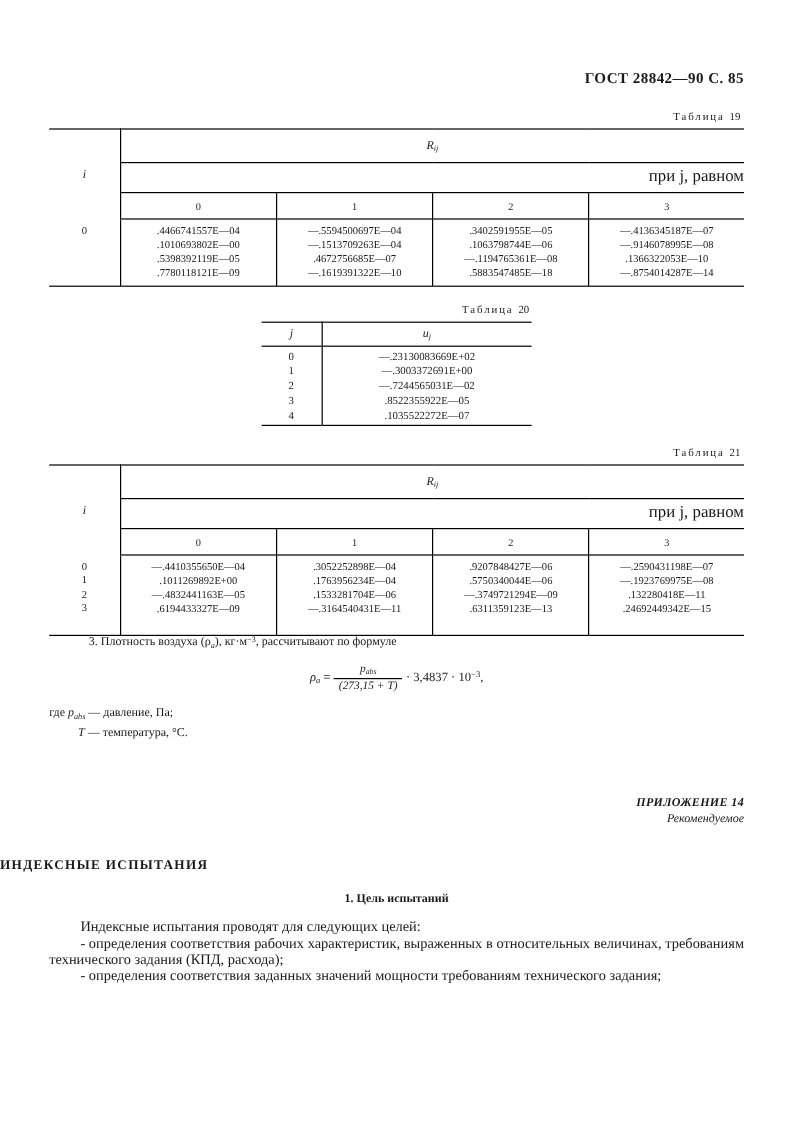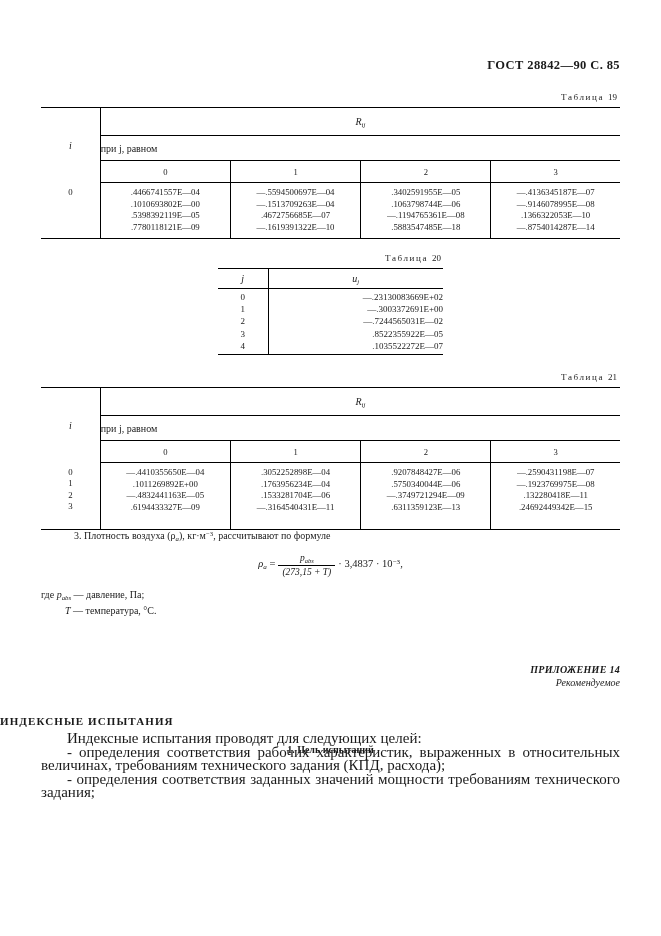--- a/index.html
+++ b/index.html
@@ -57,21 +57,21 @@
     padding: 0;
     font-weight: normal;
     vertical-align: middle;
   }
   .bt-thick { border-top: 1.6px solid #000; }
   .bb-thick { border-bottom: 1.6px solid #000; }
   .bb-thin  { border-bottom: 0.8px solid #000; }
   .br-thick { border-right: 1.6px solid #000; }
   .br-thin  { border-right: 0.8px solid #000; }
   .hd-R { height: 27px; text-align:center; font-size: 10px; font-style: italic; }
-  .hd-pri { height: 24px; text-align:left; font-size: 10px; }
+  .hd-pri { height: 24px; text-align:right; font-size: 14px; }
   .hd-num { height: 21px; text-align:center; font-size: 8.6px; }
   .hd-i { text-align:center; font-size: 10px; font-style: italic; }
 
   .numcell {
     text-align: center;
     font-size: 8.8px;
     line-height: 11.6px;
     white-space: nowrap;
     font-family: "Liberation Serif", serif;
   }
@@ -80,21 +80,21 @@
   .idxcol { text-align: center; font-size: 8.8px; line-height: 11.6px; }
   .idxcol span { display: block; }
 
   
   .t20-wrap { position: absolute; left: 218px; width: 225px; }
   .t20-wrap .tbl-caption { margin-bottom: 5px; padding-right: 2px; }
   table.t20 { border-collapse: collapse; width: 100%; font-size: 8.8px; table-layout: fixed; }
   table.t20 td { padding: 0; }
   .t20 .hcell { height: 19px; text-align: center; font-size: 10px; font-style: italic; }
   .t20 .jcell { text-align: center; font-size: 9px; line-height: 12.2px; padding-top:2px; padding-bottom:2px;}
-  .t20 .ucell { text-align: right; font-size: 9px; line-height: 12.2px; padding-top:2px; padding-bottom:2px;}
+  .t20 .ucell { text-align: center; font-size: 9px; line-height: 12.2px; padding-top:2px; padding-bottom:2px;}
   .t20 .jcell span, .t20 .ucell span { display: block; }
 
   sub { font-size: 0.68em; vertical-align: -0.28em; }
   sup { font-size: 0.68em; vertical-align: 0.42em; }
   .ital { font-style: italic; }
 
   
   .para {
     position: absolute;
     font-size: 10px;
@@ -151,22 +151,22 @@
   }
   .subtitle {
     position: absolute;
     left: 0; top: 744px; width: 661px;
     text-align: center;
     font-size: 10px;
     font-weight: bold;
   }
   .body-text {
     position: absolute;
-    left: 41px; top: 732px; width: 579px;
-    font-size: 15px;
+    left: 41px; top: 766px; width: 579px;
+    font-size: 12px;
     line-height: 13.6px;
     text-align: justify;
   }
   .body-text p { margin: 0; text-indent: 26px; }
 </style>
 </head>
 <body>
 
 <div class="page">
 

